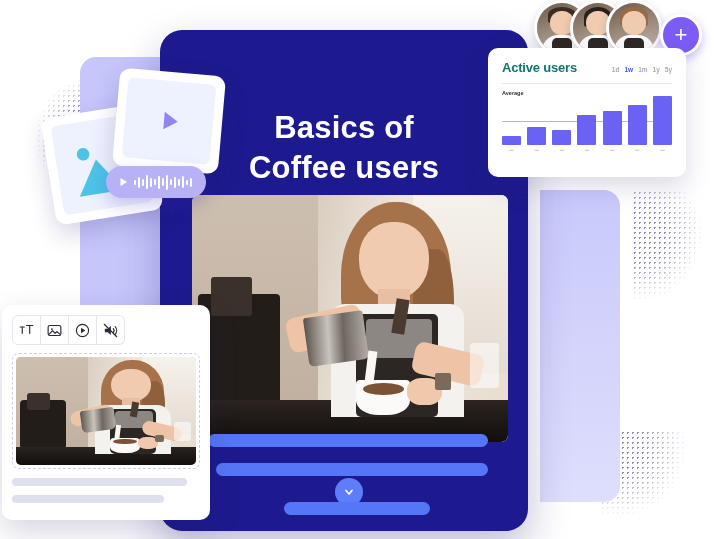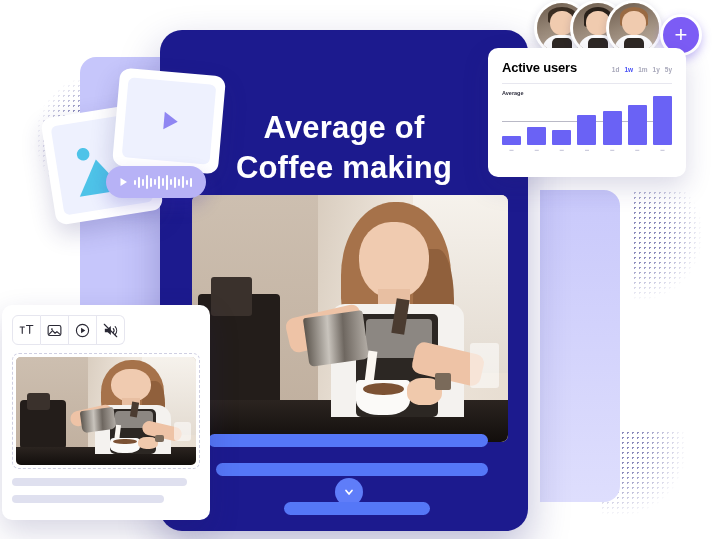--- a/index.html
+++ b/index.html
@@ -99,21 +99,21 @@
                    border-radius:50%;background:#7c5cf5;border:3px solid #fff;
                    display:flex;align-items:center;justify-content:center;
                    color:#fff;font-size:22px;line-height:1;font-weight:300;
                    box-shadow:0 4px 10px rgba(90,60,230,.35);cursor:pointer;}
 
   
   #analytics-card{position:absolute;left:488px;top:48px;width:198px;height:129px;
                   background:#fff;border-radius:10px;padding:12px 14px;
                   box-sizing:border-box;box-shadow:0 10px 26px rgba(40,35,110,.17);}
   #analytics-head{display:flex;align-items:baseline;justify-content:space-between;}
-  #analytics-title{font-size:13px;font-weight:bold;color:#000000;letter-spacing:-.2px;}
+  #analytics-title{font-size:13px;font-weight:bold;color:#0f766e;letter-spacing:-.2px;}
   #range-tabs{display:flex;gap:5px;}
   .range-tab{font-size:6.5px;color:#a9a9bb;font-weight:bold;cursor:pointer;}
   .range-tab.active{color:#4b53f6;}
   #analytics-rule{height:1px;background:#e7e7ef;margin:8px 0 6px;}
   #avg-label{font-size:5.5px;font-weight:bold;color:#30303f;margin-bottom:2px;}
   #chart{position:relative;height:62px;}
   #avg-line{position:absolute;left:0;right:0;height:1px;background:#b9b9c6;}
   #bars{position:absolute;left:0;right:0;bottom:8px;height:54px;
         display:flex;align-items:flex-end;justify-content:space-between;}
   .bar-col{width:19px;display:flex;flex-direction:column;align-items:center;}
@@ -165,22 +165,22 @@
   <div class="dots" id="dots-left2"></div>
   <div class="dots" id="dots-right"></div>
   <div class="dots" id="dots-bottom"></div>
 
   <div class="lav" id="lav-left"></div>
   <div class="lav" id="lav-right"></div>
 
   <div id="main-card">
 
     <div id="card-title">
-      <span>Average of</span>
-      <span>Coffee making</span>
+      <span>Basics of</span>
+      <span>Coffee users</span>
     </div>
 
     <div id="hero-photo">
       <div class="ph hp-bg"></div>
       <div class="ph hp-wall"></div>
       <div class="ph hp-window"></div>
       <div class="ph hp-machine"></div>
       <div class="ph hp-machine2"></div>
       <div class="ph hp-counter"></div>
       <div class="ph hp-hair"></div>

